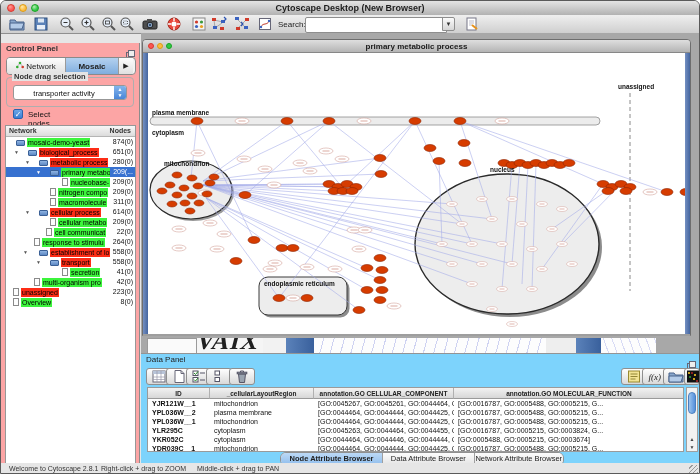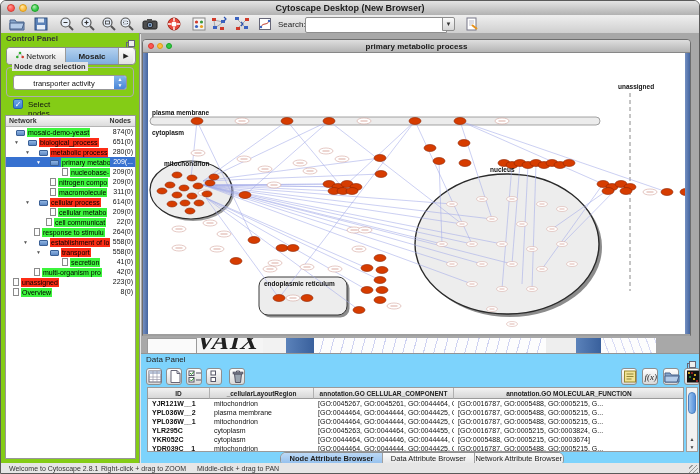--- a/index.html
+++ b/index.html
@@ -15,21 +15,21 @@
   .wtitle{left:0;top:2px;width:100%;text-align:center;font-size:9px;font-weight:bold;color:#1d1d1d;}
   
   .toolbar{left:0;top:14px;width:100%;height:18px;background:linear-gradient(#efefef,#cfcfcf);border-bottom:1px solid #8f8f8f;}
   .tbi{top:1px;width:16px;height:16px;cursor:pointer;}
   .tbi svg{width:16px;height:16px;display:block;}
   .searchlbl{top:5px;font-size:8px;color:#222;}
   .searchfield{top:2px;height:12px;background:#fff;border:1px solid #8e8e8e;border-radius:2px 0 0 2px;}
   .searchdd{top:2px;width:13px;height:14px;background:linear-gradient(#fbfbfb,#d6d6d6);border:1px solid #8e8e8e;
             font-size:6px;text-align:center;line-height:13px;color:#333;box-sizing:border-box;border-radius:0 2px 2px 0;}
   
-  .cpanel{left:0;top:32px;width:139px;height:430px;background:#84cc16;border-right:1px solid #8c8c8c;box-sizing:border-box;}
+  .cpanel{left:0;top:42px;width:139px;height:430px;background:#fca5a5;border-right:1px solid #8c8c8c;box-sizing:border-box;}
   .cp-title{left:5px;top:1px;font-size:8px;font-weight:bold;color:#333;}
   .float-ic{width:9px;height:9px;}
   .cp-tabs{left:5px;top:14px;width:128px;height:16px;border:1px solid #8a8a8a;border-radius:4px;overflow:hidden;display:flex;background:#f2f2f2;}
   .cp-tab{height:100%;font-size:8px;color:#222;display:flex;align-items:center;justify-content:center;gap:2px;border-right:1px solid #9a9a9a;box-sizing:border-box;}
   .cp-tab.net{width:59px;background:linear-gradient(#fdfdfd,#e0e0e0);}
   .cp-tab.mos{width:53px;background:linear-gradient(#b4d1ef,#7fadde);font-weight:bold;}
   .cp-tab.arr{width:14px;border-right:none;background:linear-gradient(#fdfdfd,#e0e0e0);font-size:7px;}
   .gbox{left:5px;top:34px;width:128px;height:30px;border:1px solid #aeaeae;border-radius:4px;box-sizing:border-box;}
   .gbox-lg{left:11px;top:29px;background:#e4e4e4;padding:0 2px;font-size:7.5px;font-weight:bold;color:#333;}
   .ncsel{left:12px;top:42px;width:114px;height:15px;background:#fff;border:1px solid #979797;border-radius:3px;box-sizing:border-box;cursor:pointer;}
@@ -77,21 +77,21 @@
   .bgw.b1{left:145px;width:28px;background:linear-gradient(90deg,#5b82ba,#39609c);}
   .bgw.n1{left:173px;width:232px;background:#fdfdfd;
           background-image:repeating-linear-gradient(105deg,transparent 0 9px,rgba(120,130,220,.35) 9px 10px);}
   .bgw.w3{left:405px;width:30px;background:#eee;}
   .bgw.b2{left:435px;width:25px;background:linear-gradient(90deg,#5b82ba,#39609c);}
   .bgw.n2{left:460px;width:55px;background:#fdfdfd;
           background-image:repeating-linear-gradient(70deg,transparent 0 7px,rgba(130,140,225,.3) 7px 8px);}
   
   .dpanel{left:140px;top:352px;width:560px;height:110px;background:#7dd3fc;border-top:1px solid #949494;box-sizing:border-box;}
   .dp-title{left:5px;top:1px;font-size:8px;color:#222;}
-  .dp-btn{top:14px;width:16px;height:17px;background:linear-gradient(#fefefe,#d9d9d9);border:1px solid #8f8f8f;border-radius:3px;box-sizing:border-box;cursor:pointer;}
+  .dp-btn{top:14px;width:26px;height:17px;background:linear-gradient(#fefefe,#d9d9d9);border:1px solid #8f8f8f;border-radius:3px;box-sizing:border-box;cursor:pointer;}
   .dp-btn svg{width:16px;height:15px;display:block;margin:0 auto;}
   .dtable{left:6px;top:33px;width:537px;height:65px;background:#fff;border:1px solid #9a9a9a;box-sizing:border-box;overflow:hidden;}
   .dth{position:absolute;top:0;height:11px;background:linear-gradient(#f2f2f2,#d7d7d7);border-right:1px solid #b0b0b0;border-bottom:1px solid #9a9a9a;
        font-size:6.5px;font-weight:bold;color:#222;text-align:center;line-height:11px;box-sizing:border-box;overflow:hidden;white-space:nowrap;}
   .dtc{position:absolute;height:9px;font-size:7px;color:#111;line-height:9px;padding-left:4px;box-sizing:border-box;overflow:hidden;white-space:nowrap;}
   .dtc.b{font-weight:bold;}
   .dscroll{left:545px;top:33px;width:12px;height:65px;background:#f2f2f2;border:1px solid #9f9f9f;box-sizing:border-box;}
   .dthumb{left:1px;top:4px;width:8px;height:22px;border-radius:4px;background:linear-gradient(90deg,#9cc4ee,#5590dc);border:1px solid #4a7fc0;box-sizing:border-box;cursor:pointer;}
   .dsarr{left:0;width:10px;height:8px;font-size:5px;text-align:center;line-height:8px;color:#444;cursor:pointer;}
   .dp-tabs{left:139px;top:98px;width:282px;height:12px;display:flex;border:1px solid #8f8f8f;border-radius:6px;overflow:hidden;background:#f4f4f4;}

